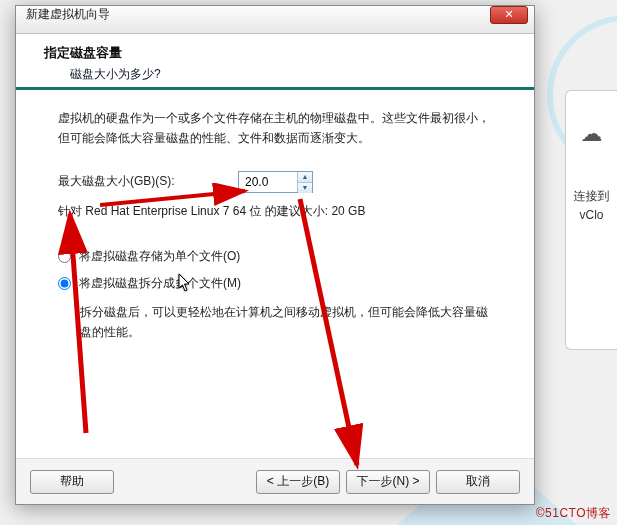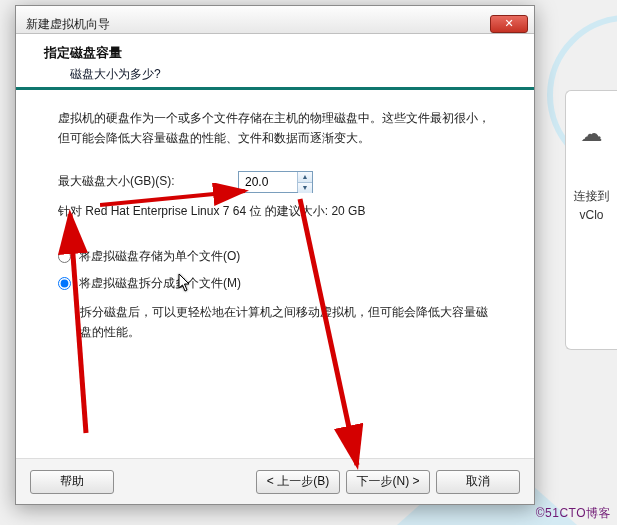--- a/index.html
+++ b/index.html
@@ -51,21 +51,21 @@
       background: #fff;
       border: 1px solid #8b8b8b;
       box-shadow: 0 4px 20px rgba(0,0,0,.35);
       display: flex; flex-direction: column;
     }
 
     .titlebar {
       height: 28px;
       background: linear-gradient(#fdfdfd, #e8e8e8);
       border-bottom: 1px solid #c0c0c0;
-      display: flex; align-items: flex-end;
+      display: flex; align-items: flex-start;
       padding: 0 6px 0 10px;
       font-size: 12px; color: #222;
     }
     .titlebar .title { flex: 1; }
     .titlebar .close-btn {
       width: 38px; height: 18px;
       background: linear-gradient(#e86a5e,#c53224);
       border: 1px solid #8a2218;
       border-radius: 3px;
       color: #fff; font-size: 11px; line-height: 15px;
@@ -145,21 +145,21 @@
     }
     .cursor svg { filter: drop-shadow(0 0 1px rgba(0,0,0,.5)); }
 
     
     .arrow { position: absolute; pointer-events: none; }
 
     
     .wm {
       position: absolute;
       bottom: 3px; right: 6px;
-      font-size: 12px; color: #701a75;
+      font-size: 12px; color: #b91c1c;
       font-family: Arial, sans-serif;
       letter-spacing: .5px;
     }
   </style>
 </head>
 <body>
 
 <div class="bg-circle"></div>
 <div class="bg-tri"></div>
 

